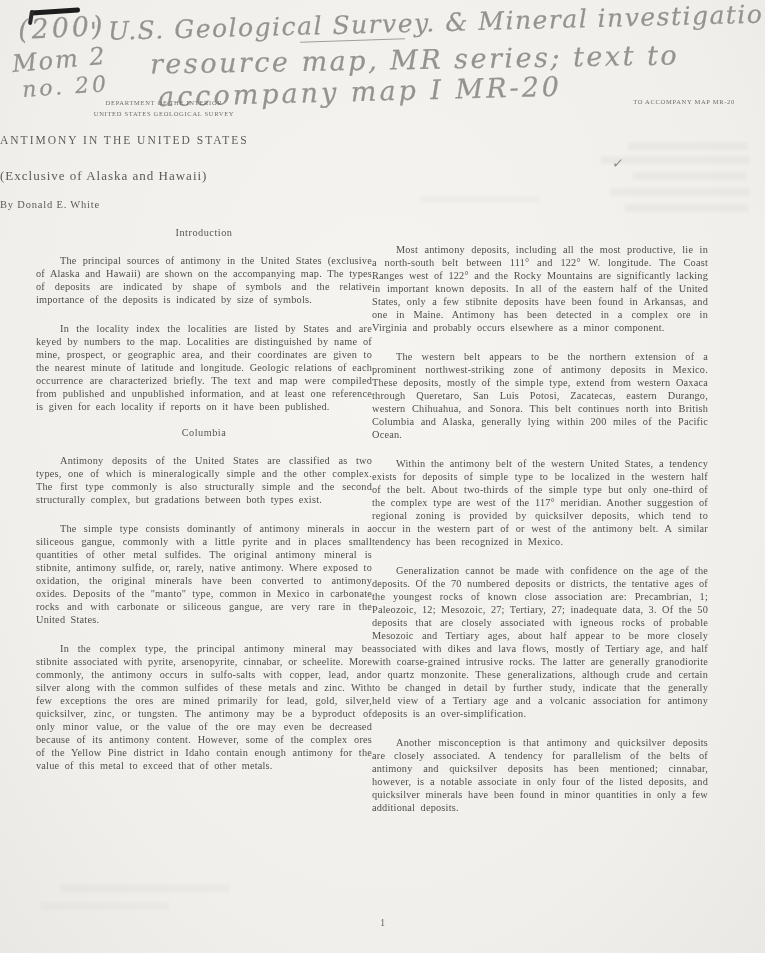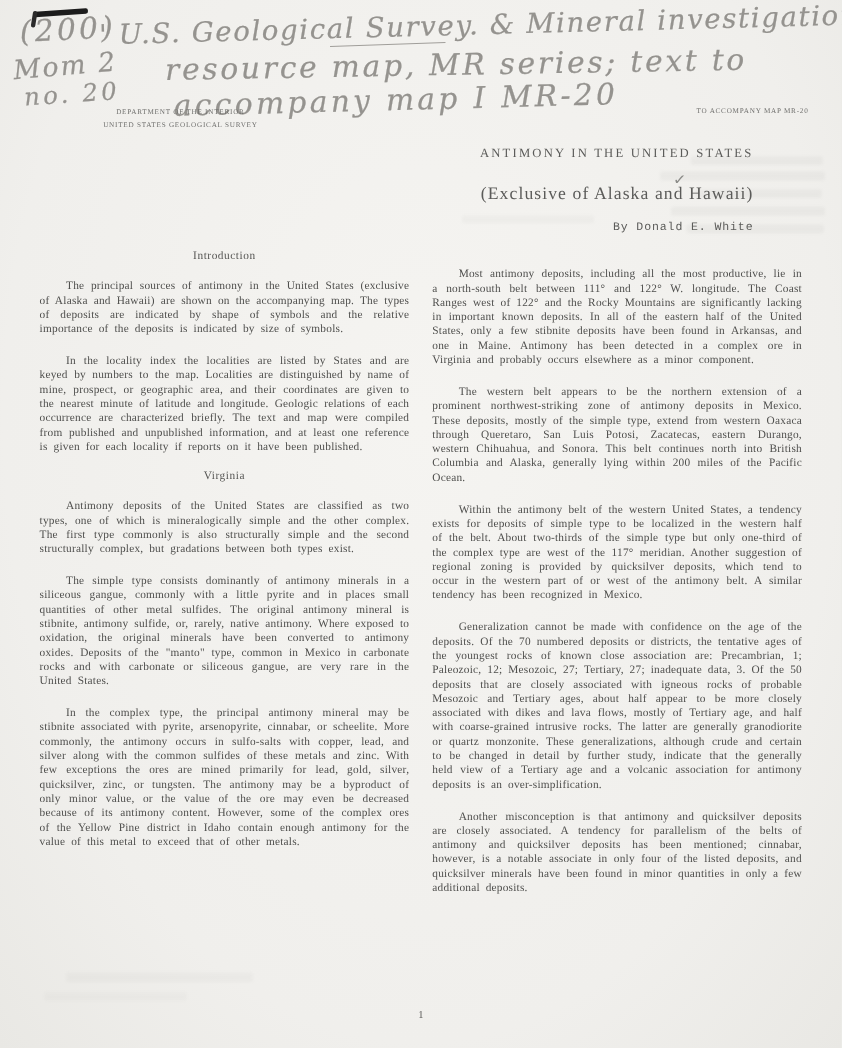--- a/index.html
+++ b/index.html
@@ -44,32 +44,32 @@
   .agency{
     position:absolute;top:97px;left:64px;width:200px;
     font-size:6.5px;letter-spacing:0.7px;line-height:11px;
     color:#6e6e6c;text-align:center;
   }
   .accompany{
     position:absolute;top:98px;right:30px;
     font-size:6.5px;letter-spacing:0.7px;color:#6e6e6c;
   }
   
-  .title-block{position:absolute;top:134px;left:0;width:685px;text-align:right;color:#5b5b59;}
+  .title-block{position:absolute;top:134px;left:0;width:685px;text-align:left;color:#5b5b59;}
   .doc-title{font-size:11.5px;letter-spacing:2px;font-weight:normal;margin:0;}
-  .doc-subtitle{font-size:16px;letter-spacing:1px;margin:22px 0 0 0;padding-left:36px;}
-  .doc-byline{font-size:10.5px;letter-spacing:0.8px;margin:15px 0 0 0;font-family:Liberation Mono, monospace;}
+  .doc-subtitle{font-size:13px;letter-spacing:1px;margin:22px 0 0 0;}
+  .doc-byline{font-size:10.5px;letter-spacing:0.8px;margin:15px 0 0 0;}
   .checkmark{
     position:absolute;top:155px;left:612px;
     font-size:14px;color:#8b8b88;transform:rotate(5deg);
   }
   
   .columns{
     position:absolute;top:227px;left:36px;width:693px;
-    display:flex;gap:21px;
+    display:flex;
   }
   .col{width:336px;}
   .sec-head{
     text-align:center;font-size:10.3px;letter-spacing:0.5px;
     margin:0 0 10px 0;font-weight:normal;color:#565654;
   }
   .sec-head.later{margin-top:14px;}
   .para{
     font-size:10.3px;line-height:13px;
     text-align:justify;text-indent:24px;
@@ -130,21 +130,21 @@
     <div class="doc-subtitle">(Exclusive of Alaska and Hawaii)</div>
     <div class="doc-byline">By Donald E. White</div>
   </div>
   <div class="checkmark">✓</div>
 
   <div class="columns">
     <div class="col">
       <h2 class="sec-head">Introduction</h2>
       <p class="para">The principal sources of antimony in the United States (exclusive of Alaska and Hawaii) are shown on the accompanying map. The types of deposits are indicated by shape of symbols and the relative importance of the deposits is indicated by size of symbols.</p>
       <p class="para">In the locality index the localities are listed by States and are keyed by numbers to the map. Localities are distinguished by name of mine, prospect, or geographic area, and their coordinates are given to the nearest minute of latitude and longitude. Geologic relations of each occurrence are characterized briefly. The text and map were compiled from published and unpublished information, and at least one reference is given for each locality if reports on it have been published.</p>
-      <h2 class="sec-head later">Virginia</h2>
+      <h2 class="sec-head later">Columbia</h2>
       <p class="para">Antimony deposits of the United States are classified as two types, one of which is mineralogically simple and the other complex. The first type commonly is also structurally simple and the second structurally complex, but gradations between both types exist.</p>
       <p class="para">The simple type consists dominantly of antimony minerals in a siliceous gangue, commonly with a little pyrite and in places small quantities of other metal sulfides. The original antimony mineral is stibnite, antimony sulfide, or, rarely, native antimony. Where exposed to oxidation, the original minerals have been converted to antimony oxides. Deposits of the "manto" type, common in Mexico in carbonate rocks and with carbonate or siliceous gangue, are very rare in the United States.</p>
       <p class="para">In the complex type, the principal antimony mineral may be stibnite associated with pyrite, arsenopyrite, cinnabar, or scheelite. More commonly, the antimony occurs in sulfo-salts with copper, lead, and silver along with the common sulfides of these metals and zinc. With few exceptions the ores are mined primarily for lead, gold, silver, quicksilver, zinc, or tungsten. The antimony may be a byproduct of only minor value, or the value of the ore may even be decreased because of its antimony content. However, some of the complex ores of the Yellow Pine district in Idaho contain enough antimony for the value of this metal to exceed that of other metals.</p>
     </div>
     <div class="col">
       <p class="para">Most antimony deposits, including all the most productive, lie in a north-south belt between 111° and 122° W. longitude. The Coast Ranges west of 122° and the Rocky Mountains are significantly lacking in important known deposits. In all of the eastern half of the United States, only a few stibnite deposits have been found in Arkansas, and one in Maine. Antimony has been detected in a complex ore in Virginia and probably occurs elsewhere as a minor component.</p>
       <p class="para">The western belt appears to be the northern extension of a prominent northwest-striking zone of antimony deposits in Mexico. These deposits, mostly of the simple type, extend from western Oaxaca through Queretaro, San Luis Potosi, Zacatecas, eastern Durango, western Chihuahua, and Sonora. This belt continues north into British Columbia and Alaska, generally lying within 200 miles of the Pacific Ocean.</p>
       <p class="para">Within the antimony belt of the western United States, a tendency exists for deposits of simple type to be localized in the western half of the belt. About two-thirds of the simple type but only one-third of the complex type are west of the 117° meridian. Another suggestion of regional zoning is provided by quicksilver deposits, which tend to occur in the western part of or west of the antimony belt. A similar tendency has been recognized in Mexico.</p>
       <p class="para">Generalization cannot be made with confidence on the age of the deposits. Of the 70 numbered deposits or districts, the tentative ages of the youngest rocks of known close association are: Precambrian, 1; Paleozoic, 12; Mesozoic, 27; Tertiary, 27; inadequate data, 3. Of the 50 deposits that are closely associated with igneous rocks of probable Mesozoic and Tertiary ages, about half appear to be more closely associated with dikes and lava flows, mostly of Tertiary age, and half with coarse-grained intrusive rocks. The latter are generally granodiorite or quartz monzonite. These generalizations, although crude and certain to be changed in detail by further study, indicate that the generally held view of a Tertiary age and a volcanic association for antimony deposits is an over-simplification.</p>
       <p class="para">Another misconception is that antimony and quicksilver deposits are closely associated. A tendency for parallelism of the belts of antimony and quicksilver deposits has been mentioned; cinnabar, however, is a notable associate in only four of the listed deposits, and quicksilver minerals have been found in minor quantities in only a few additional deposits.</p>

